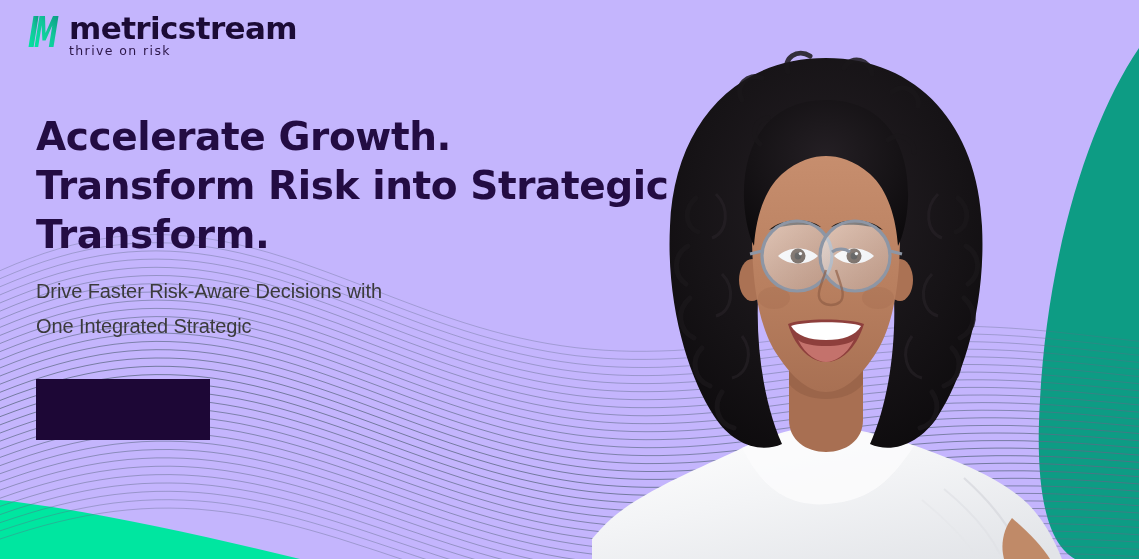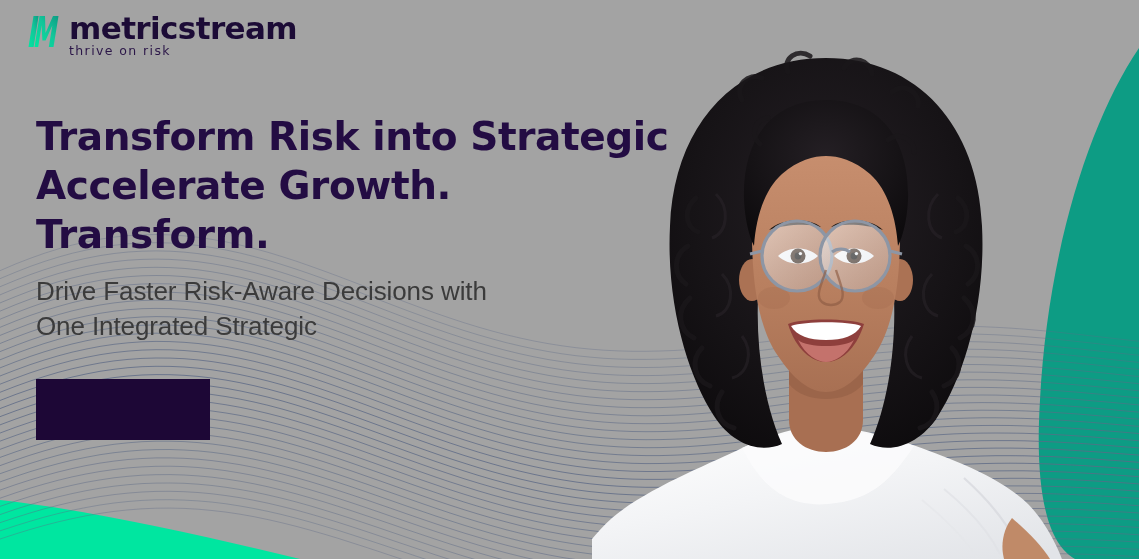--- a/index.html
+++ b/index.html
@@ -7,21 +7,21 @@
   html,body { width:1139px; height:559px; overflow:hidden; }
   body {
     font-family:"Liberation Sans", sans-serif;
     background:#ffffff;
     position:relative;
   }
   .hero {
     position:relative;
     width:1139px;
     height:559px;
-    background:#a3a3a3;
+    background:#c4b5fd;
     overflow:hidden;
   }
 
   
   .bg-layer {
     position:absolute;
     inset:0;
     width:1139px;
     height:559px;
     pointer-events:none;
@@ -73,21 +73,21 @@
     font-size:39px;
     font-weight:700;
     line-height:49px;
     color:#230c43;
     letter-spacing:-0.4px;
   }
   .headline .hl-line { display:block; white-space:nowrap; }
   .subhead {
     margin-top:15px;
     font-family:"Liberation Sans", sans-serif;
-    font-size:26px;
+    font-size:20px;
     font-weight:400;
     line-height:35px;
     color:#3b3b3b;
     letter-spacing:-0.1px;
   }
   .subhead .sh-line { display:block; white-space:nowrap; }
 
   
   .cta {
     position:absolute;
@@ -182,22 +182,22 @@
       <path d="M2.5,37 L7.5,6 L12.6,6 L7.6,37 Z" fill="url(#mGrad)"></path>
     </svg>
     <div class="logo-text-wrap">
       <div class="logo-word">metricstream</div>
       <div class="logo-tagline">thrive on risk</div>
     </div>
   </div>
 
   <div class="copy">
     <h1 class="headline">
+      <span class="hl-line">Accelerate Growth.</span>
       <span class="hl-line">Transform Risk into Strategic</span>
-      <span class="hl-line">Accelerate Growth.</span>
       <span class="hl-line">Transform.</span>
     </h1>
     <p class="subhead">
       <span class="sh-line">Drive Faster Risk-Aware Decisions with</span>
       <span class="sh-line">One Integrated Strategic</span>
     </p>
   </div>
 
   <button class="cta"></button>
 

